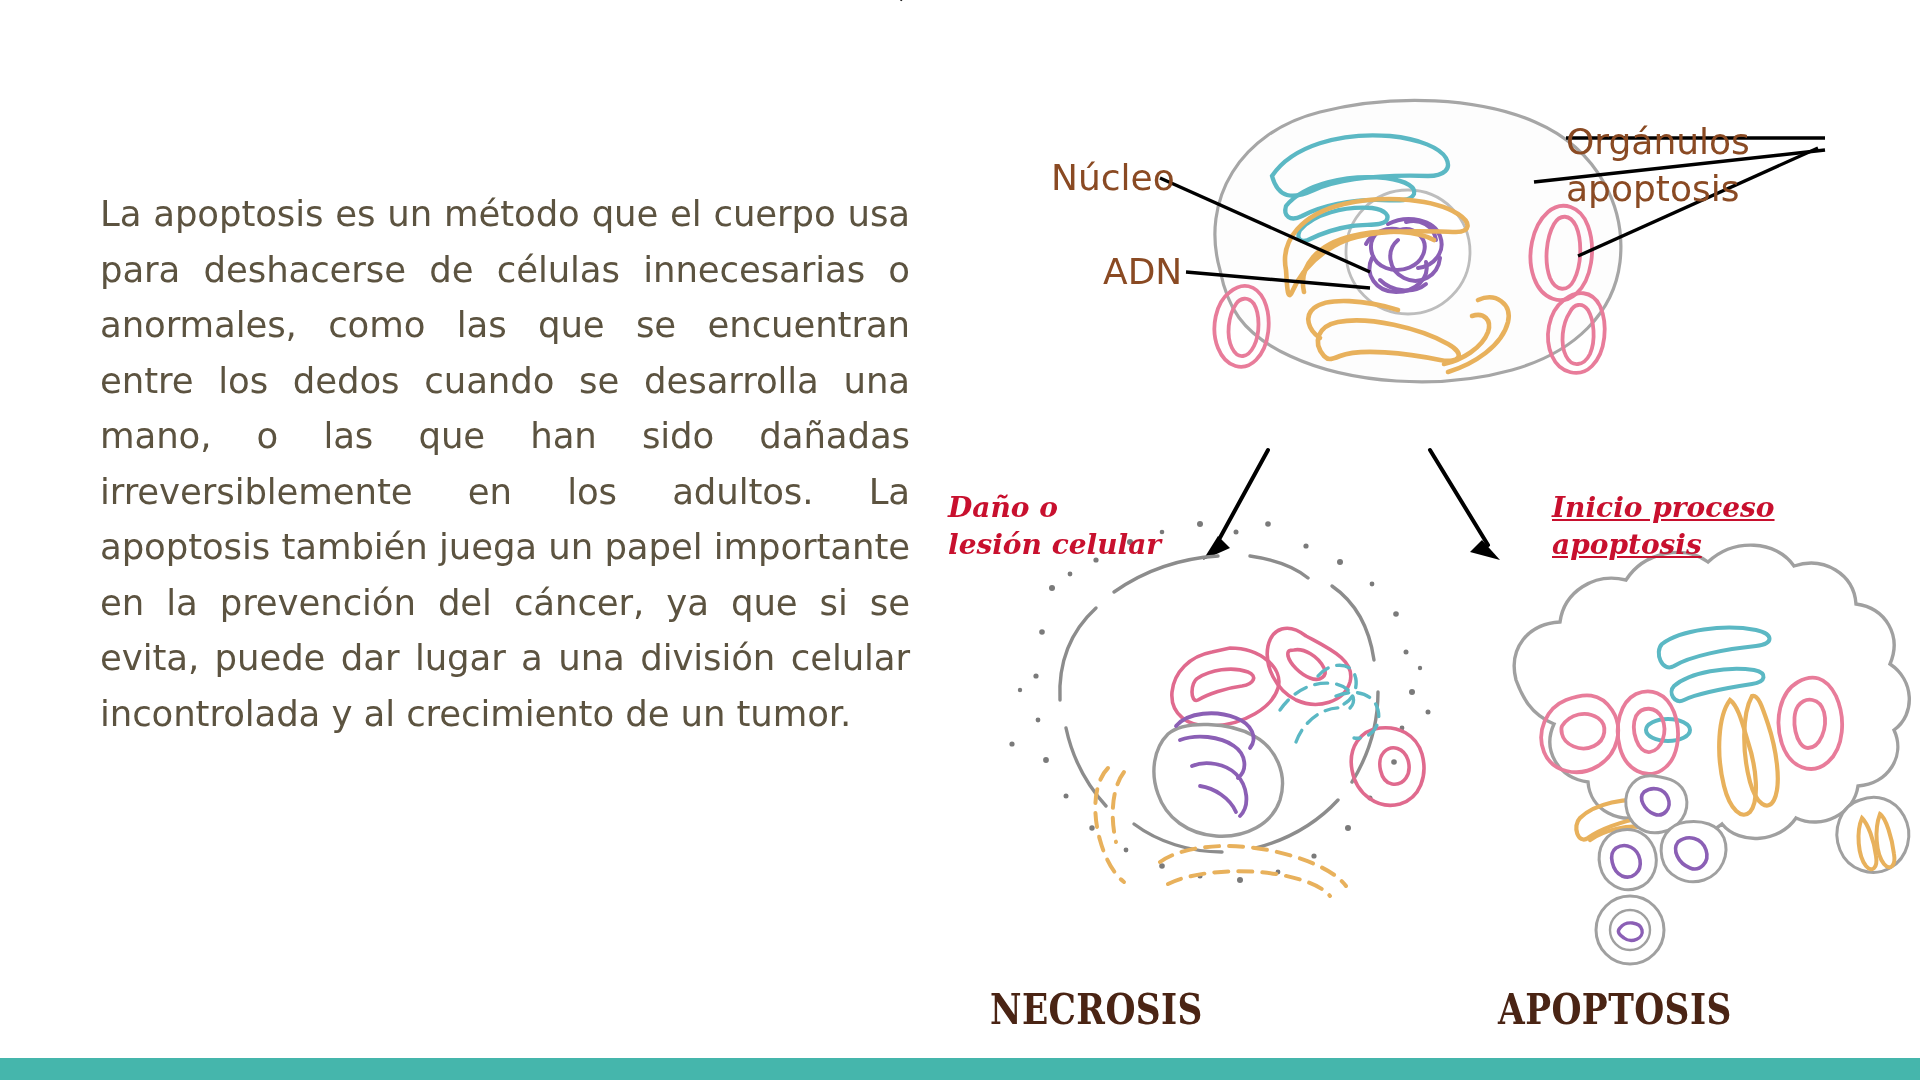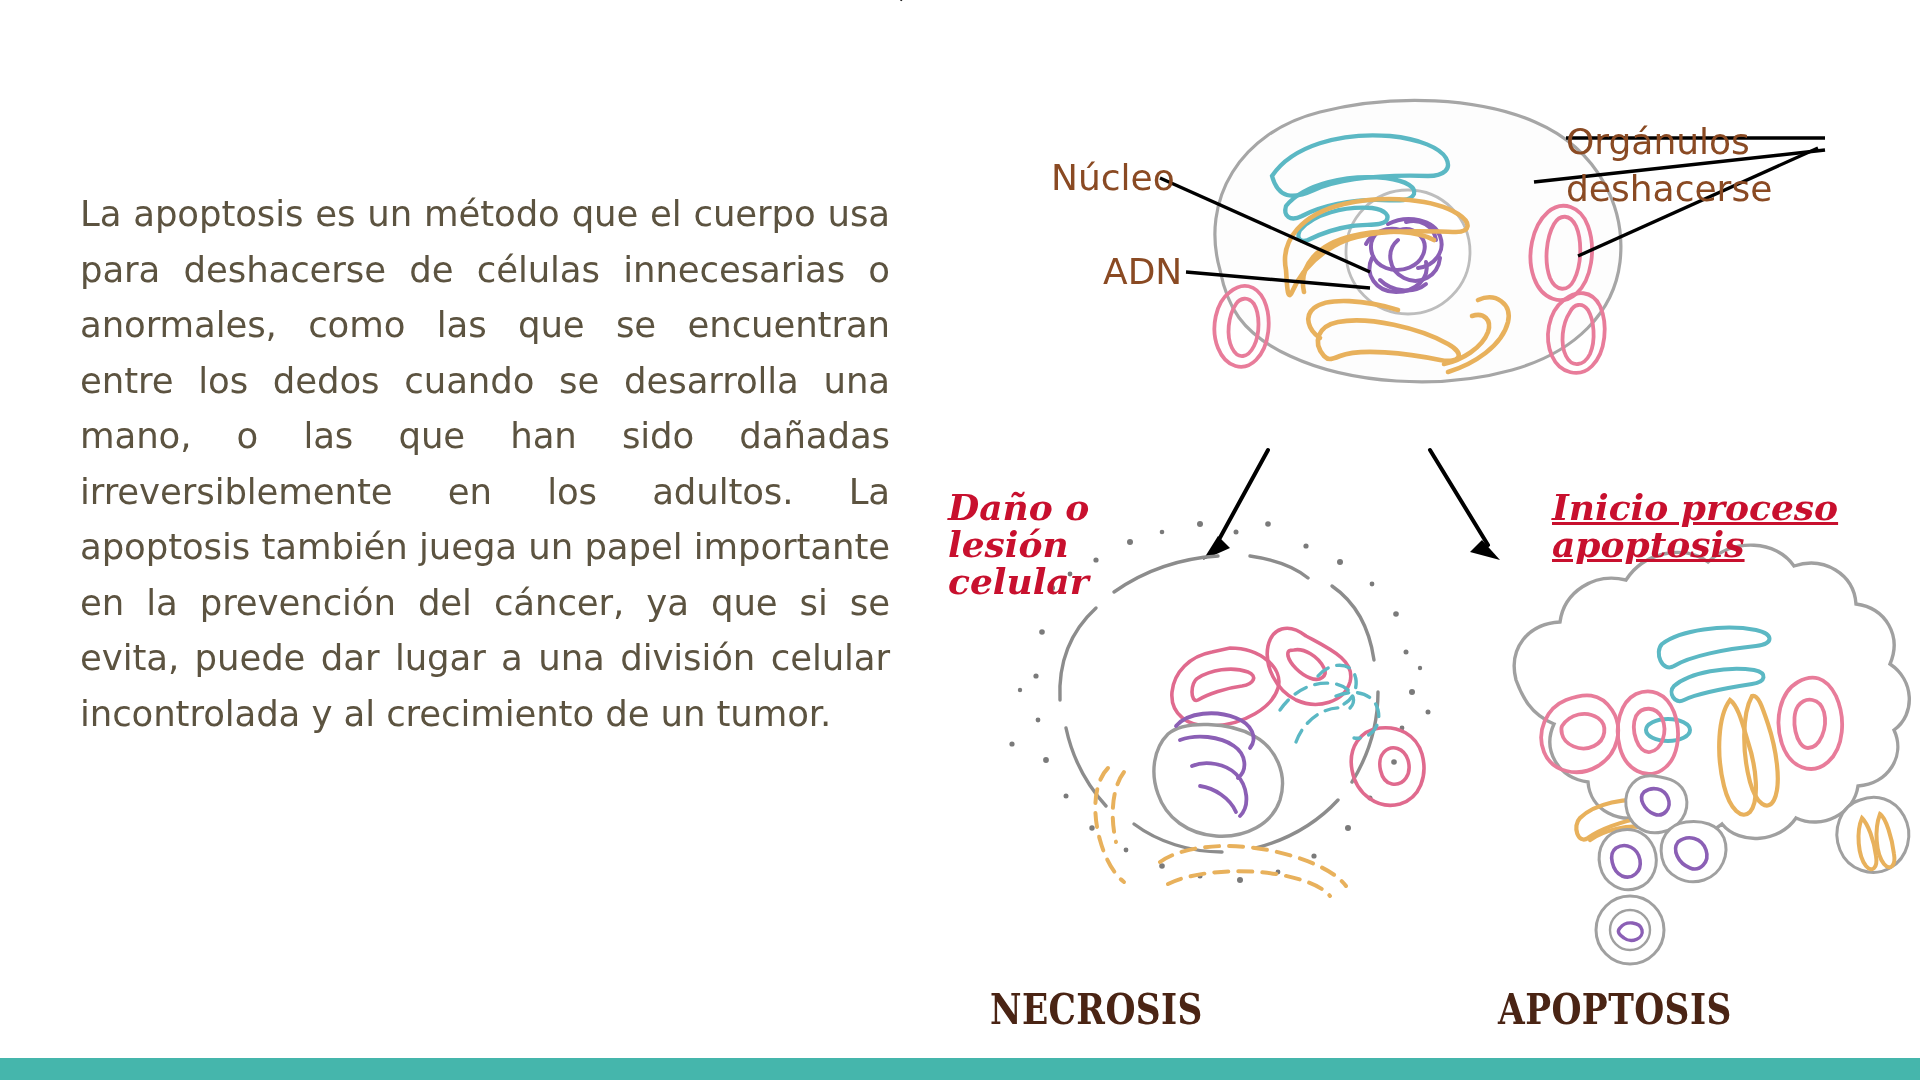--- a/index.html
+++ b/index.html
@@ -20,21 +20,21 @@
     position: absolute;
     left: 0; top: 0;
     width: 1920px;
     height: 1080px;
     background: #ffffff;
   }
 
   
   #body-text {
     position: absolute;
-    left: 80px;
+    left: 100px;
     top: 186px;
     width: 810px;
     color: #5C5340;
     font-family: "DejaVu Sans", sans-serif;
     font-size: 35.5px;
     line-height: 55.5px;
     text-align: justify;
     text-justify: inter-word;
     letter-spacing: -0.1px;
     white-space: pre-wrap;
@@ -66,21 +66,21 @@
   #lbl-organulos {
     left: 1566px; top: 118px;
     line-height: 47px;
   }
 
   .lbl-red {
     color: #C8102E;
     font-family: "DejaVu Serif", serif;
     font-weight: bold;
     font-style: italic;
-    font-size: 36px;
+    font-size: 28px;
     line-height: 37px;
   }
   #lbl-dano {
     left: 948px; top: 489px;
     width: 260px;
     text-align: left;
   }
   #lbl-inicio {
     left: 1552px; top: 489px;
     width: 290px;
@@ -389,21 +389,21 @@
         </g>
       </g>
     </svg>
   </div>
 
   <div class="lbl lbl-brown" id="lbl-nucleo">Núcleo</div>
 
   <div class="lbl lbl-brown" id="lbl-adn">ADN</div>
 
   <div class="lbl lbl-brown" id="lbl-organulos">Orgánulos
-deshacerse</div>
+apoptosis</div>
 
   <div class="lbl lbl-red" id="lbl-dano">Daño o
 lesión celular</div>
 
   <div class="lbl lbl-red" id="lbl-inicio">Inicio proceso
 apoptosis</div>
 
   <div class="caption" id="cap-necrosis">NECROSIS</div>
 
   <div class="caption" id="cap-apoptosis">APOPTOSIS</div>

